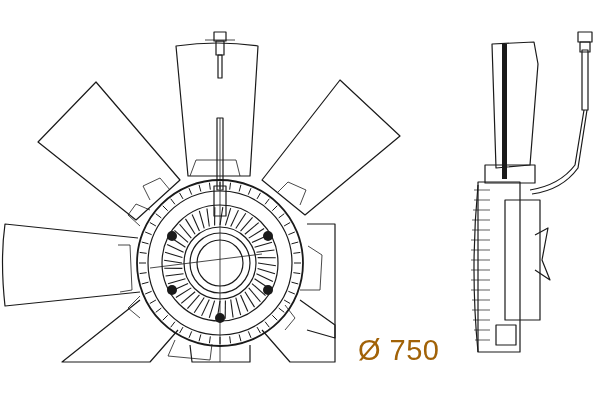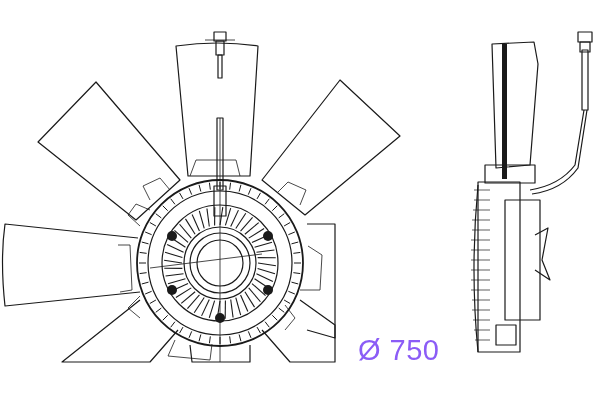--- a/index.html
+++ b/index.html
@@ -1,20 +1,20 @@
 <!DOCTYPE html>
 <html><head>
 <meta charset="utf-8">
 <style>
   html, body { margin: 0; padding: 0; background: #ffffff; }
   .canvas { position: relative; width: 600px; height: 400px; background: #ffffff; overflow: hidden; }
   svg { position: absolute; left: 0; top: 0; }
   .dim-label {
     position: absolute; left: 358px; top: 334px;
-    font-family: "Liberation Sans", sans-serif; font-size: 29px; color: #8b5cf6;
+    font-family: "Liberation Sans", sans-serif; font-size: 29px; color: #a16207;
     letter-spacing: 0.5px; white-space: nowrap;
   }
   .ln { fill: none; stroke: #1a1a1a; stroke-width: 1.2; stroke-linejoin: round; }
   .thin { fill: none; stroke: #1a1a1a; stroke-width: 0.8; }
   .thick { fill: none; stroke: #1a1a1a; stroke-width: 1.8; }
   .fill { fill: #1a1a1a; stroke: none; }
 </style>
 </head>
 <body>
 

